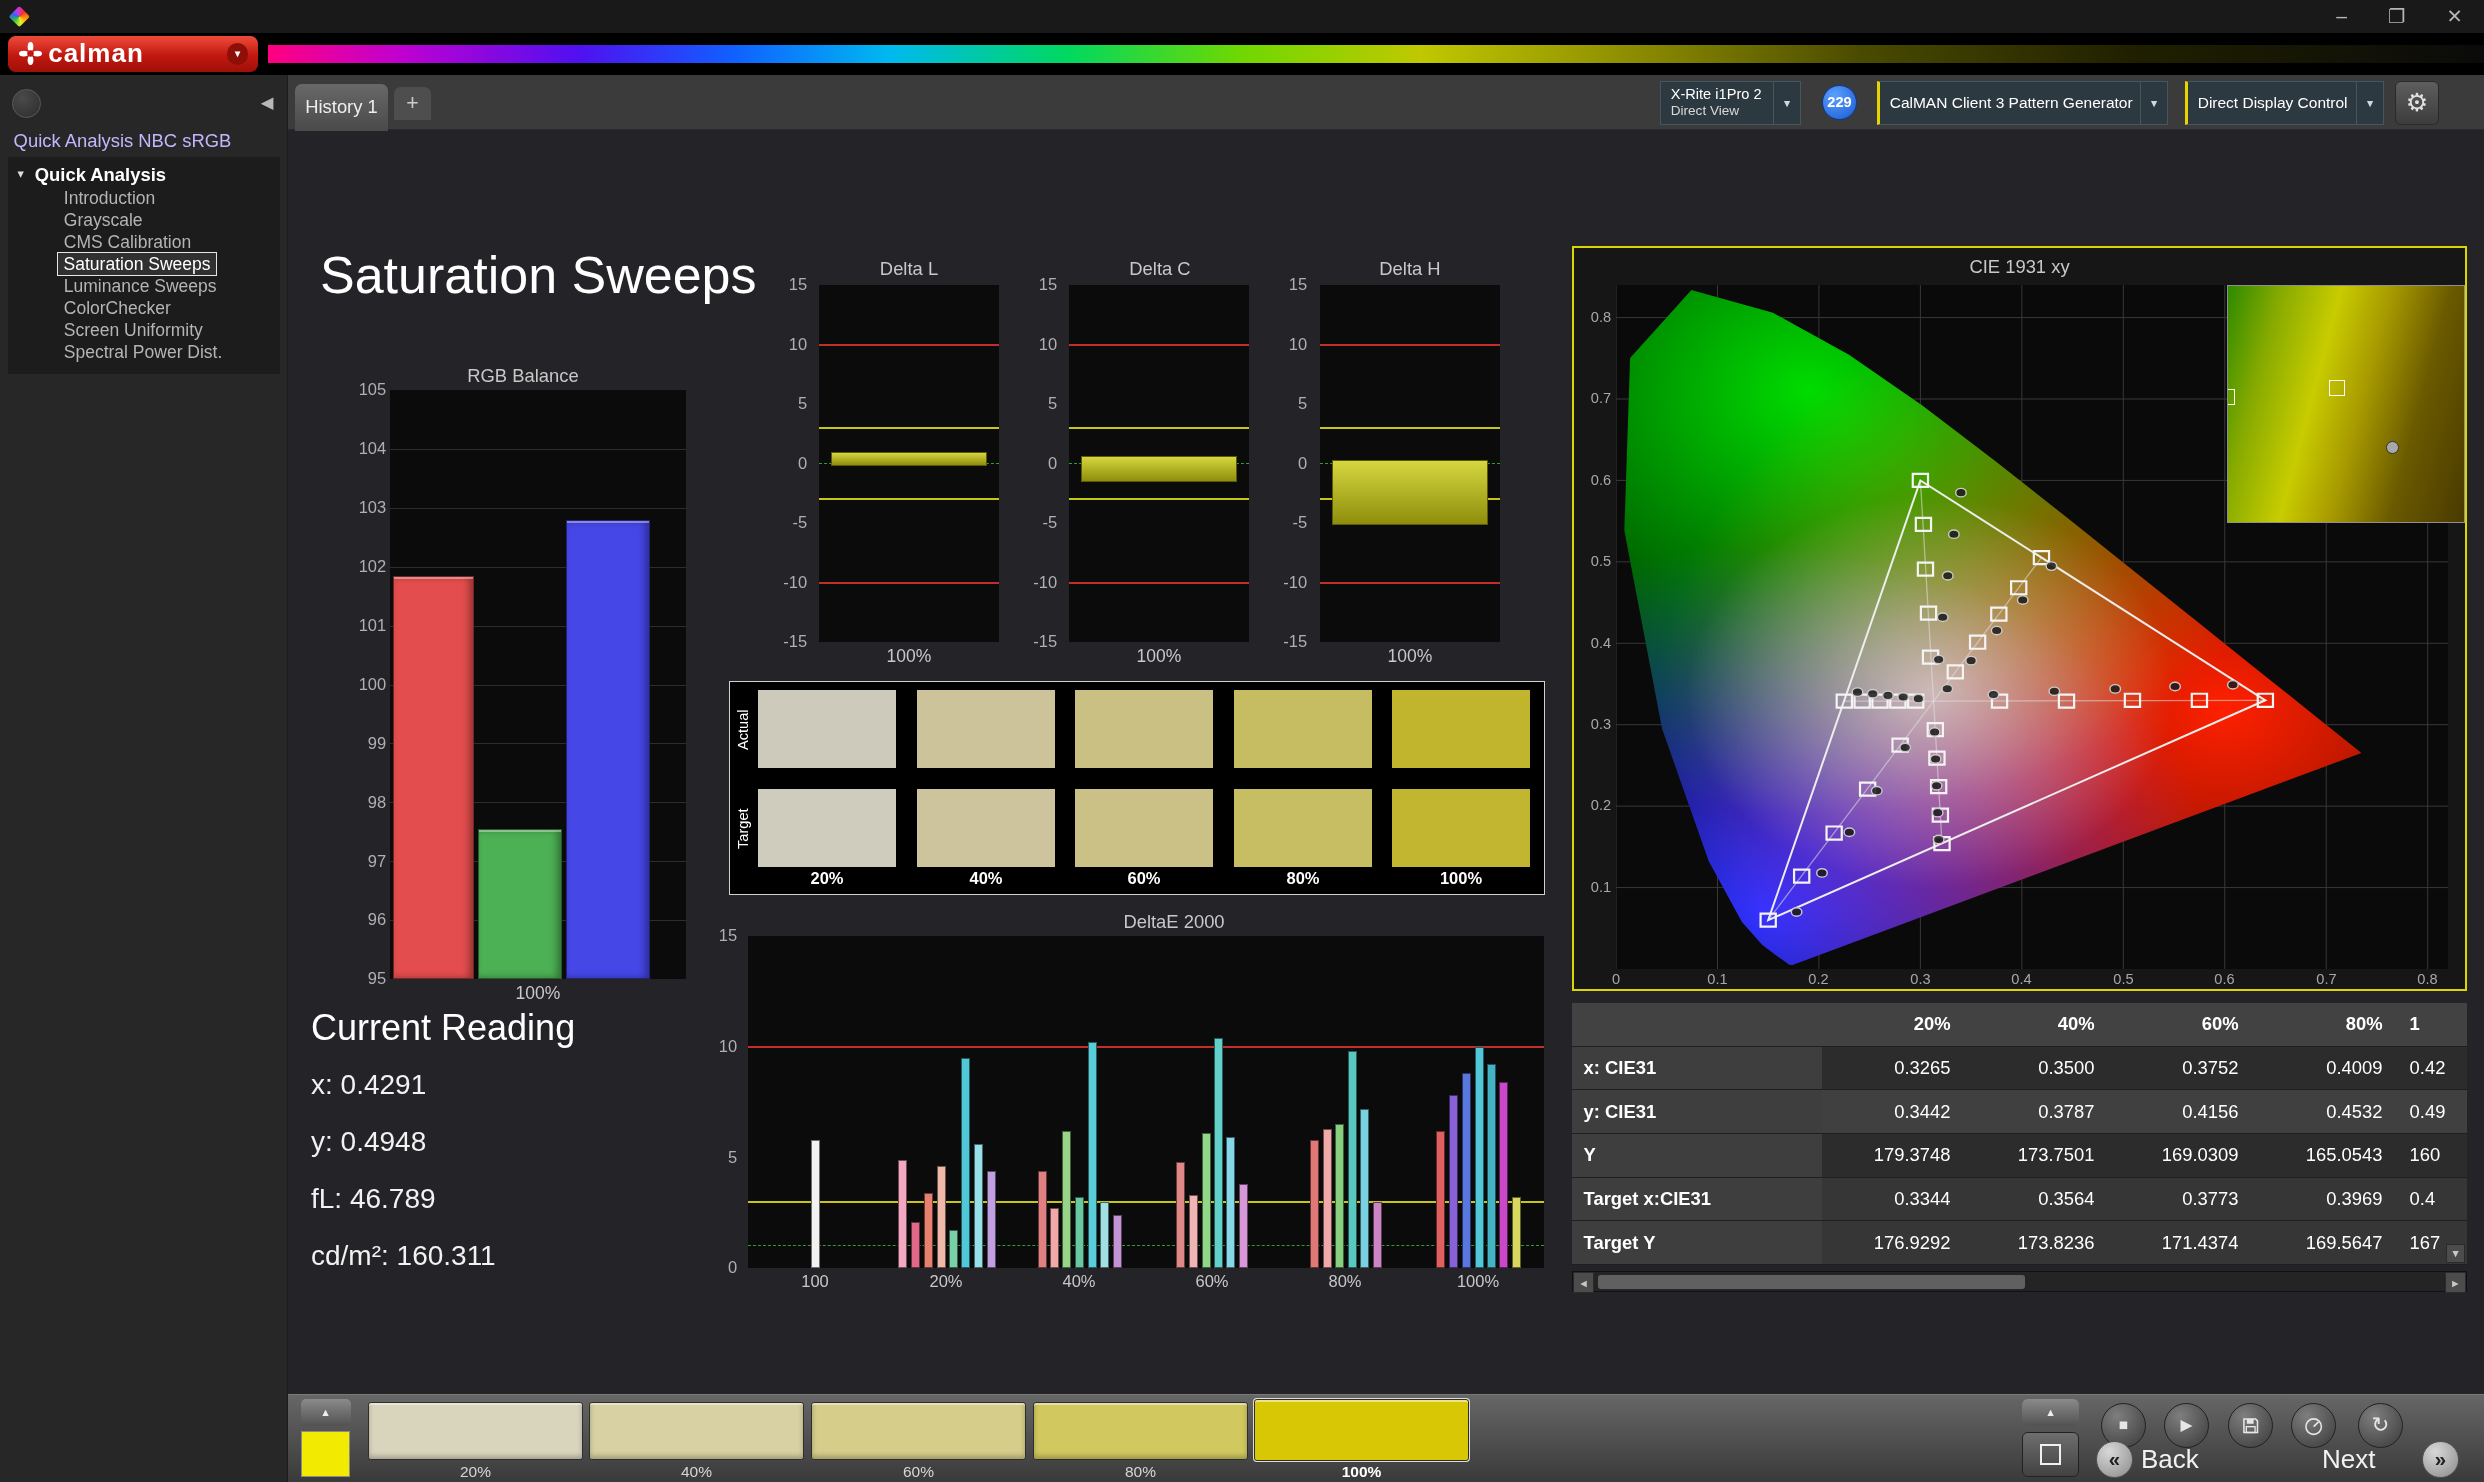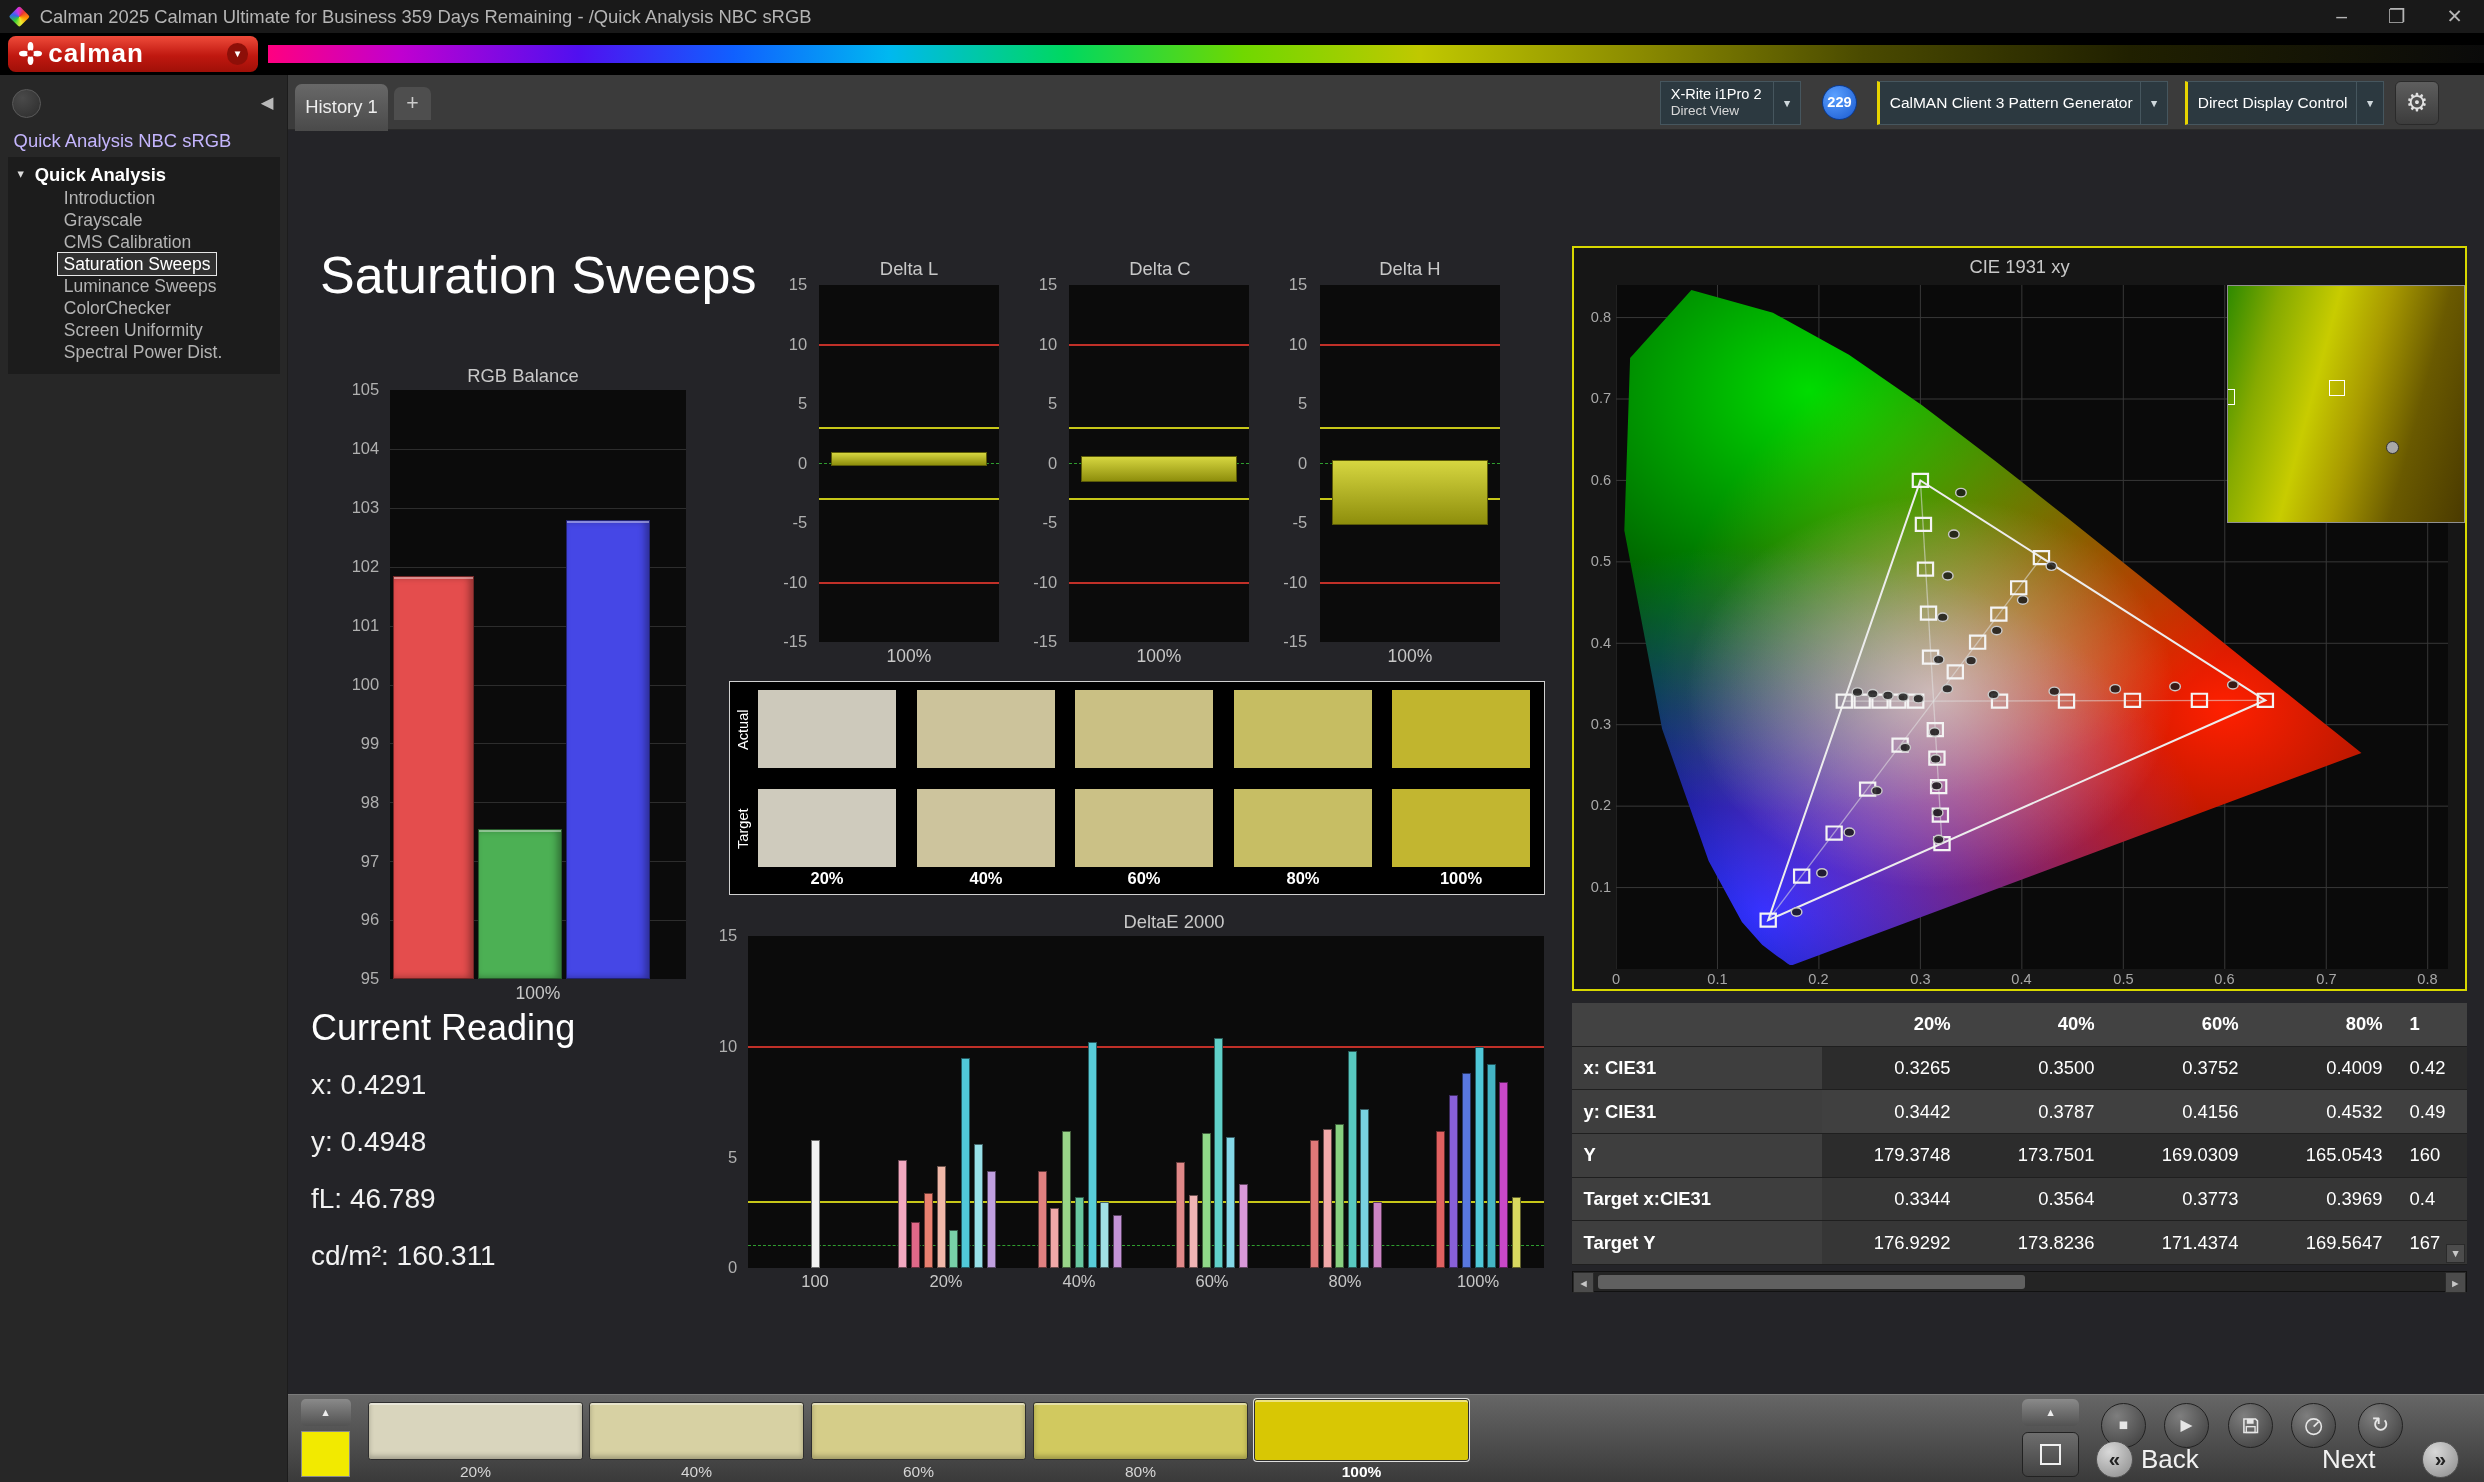--- a/index.html
+++ b/index.html
@@ -50,21 +50,21 @@
 
 #page-title{position:absolute;left:320px;top:245px;font-size:52px;color:#fff}
 .cTitle{position:absolute;color:#c8c8c8;font-size:18.4px;text-align:center}
 .plot{position:absolute;background:#0b0b0b}
 .ylabs{position:absolute;color:#b0b0b0;font-size:16.5px}
 .xlab{position:absolute;color:#c8c8c8;font-size:17.5px;text-align:center}
 .gline{position:absolute;left:0;right:0;height:1px;background:#2d2d2d}
 .lim{position:absolute;left:0;right:0}
 .bar{position:absolute;bottom:0;border:1px solid rgba(0,0,0,.5)}
 #rgb-title{left:358px;top:365px;width:330px}
-#rgb-ylab{left:311px;top:390px;width:76px;height:589px}
+#rgb-ylab{left:318px;top:390px;width:76px;height:589px}
 #rgb-plot{left:390px;top:390px;width:296px;height:589px}
 #rgb-xlab{left:390px;top:983px;width:296px}
 #swatchgrid{position:absolute;left:729px;top:681px;width:816px;height:214px;background:#000;border:1px solid #d0d0d0}
 .rowlab{position:absolute;left:4.9px;width:19.4px;color:#fff;font-size:14.6px;writing-mode:vertical-rl;transform:rotate(180deg);text-align:center}
 #rowlab-actual{top:9.7px;height:76px}
 #rowlab-target{top:109px;height:76px}
 .sw{position:absolute;width:138px;height:78px}
 .swlab{position:absolute;width:138px;top:187px;color:#fff;font-weight:bold;font-size:16.5px;text-align:center}
 #deltae-title{left:776px;top:911px;width:796px}
 #deltae-ylab{left:696px;top:936px;width:49px;height:332px}
@@ -120,21 +120,20 @@
 #pc-back{left:1808px}
 #pc-next{left:2134px}
 #bb-back{position:absolute;left:1853px;top:46px;height:37px;line-height:37px;font-size:26px;color:#f2f2f2}
 #bb-next{position:absolute;left:2034px;top:46px;height:37px;line-height:37px;font-size:26px;color:#f2f2f2}
 </style>
 </head>
 <body>
 
 <div id="titlebar">
   <span id="app-icon"></span>
-  <span id="title-text">Calman 2025 Calman Ultimate for Business 359 Days Remaining  - /Quick Analysis NBC sRGB</span>
   <div id="win-controls">
     <span>–</span>
     <span>❐</span>
     <span>✕</span>
   </div>
 </div>
 
 <div id="brandbar">
   <div id="logo">
     <span class="flower">

